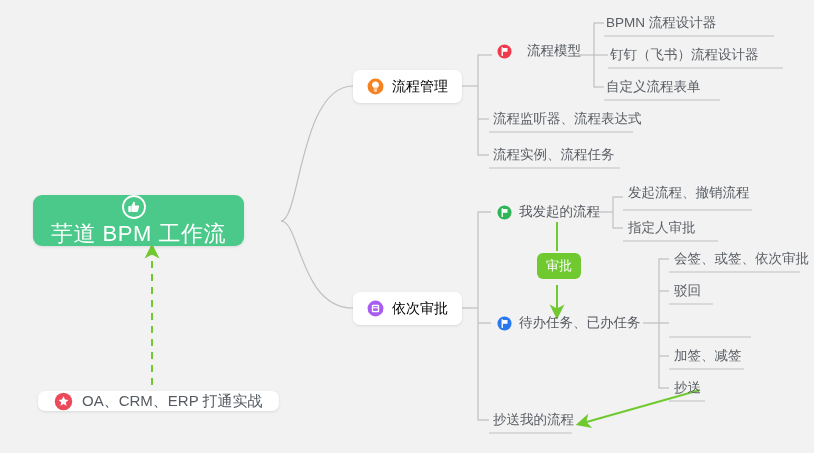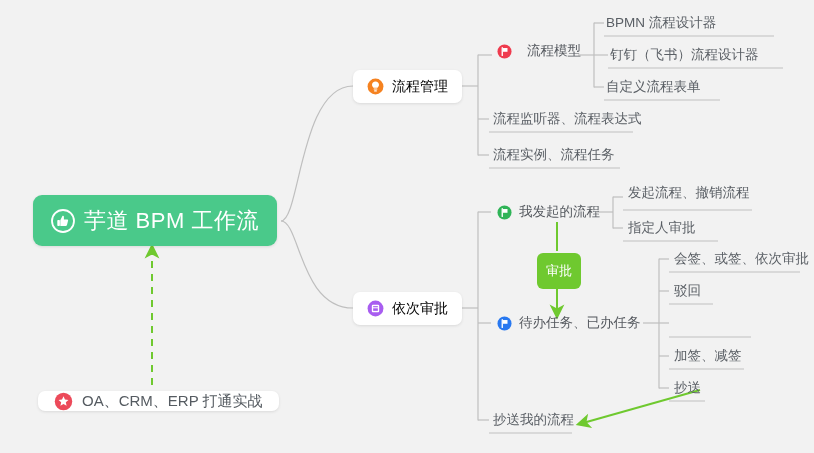--- a/index.html
+++ b/index.html
@@ -92,21 +92,21 @@
   .node-sub .node-label {
     color: #55595f;
     font-size: 13.5px;
   }
 
   
   .node-tag {
     background: #6fc92f;
     border-radius: 6px;
     padding: 0 9px;
-    height: 36px;
+    height: 26px;
     justify-content: center;
   }
   .node-tag .node-label {
     color: #ffffff;
     font-size: 13px;
   }
 
   
   .icon {
     display: inline-flex;
@@ -191,21 +191,21 @@
 
       <path d="M152,398 L152,251" stroke-dasharray="7 6" marker-end="url(#arrow-green)"></path>
 
       <path d="M557,222 L557,251"></path>
       <path d="M557,285 L557,312" marker-end="url(#arrow-green)"></path>
 
       <path d="M700,390 L583,423" marker-end="url(#arrow-green)"></path>
     </g>
   </svg>
 
-  <div class="node node-root" style="left:33px; top:195px;">
+  <div class="node node-root" style="left:33px; top:195px;flex-direction:column;">
     <span class="icon icon-root">
       <svg viewBox="0 0 24 24" width="24" height="24">
         <circle cx="12" cy="12" r="11" fill="none" stroke="#ffffff" stroke-width="1.8"></circle>
         <path d="M9.3 11.2 L11.4 7.1 C11.7 6.4 12.9 6.6 12.9 7.5 L12.9 10.4 L16.2 10.4 C16.9 10.4 17.3 11 17.1 11.6 L16 16.1 C15.9 16.6 15.5 16.9 15 16.9 L9.3 16.9 Z" fill="#ffffff"></path>
         <rect x="6.3" y="11.0" width="2.6" height="5.9" rx="0.7" fill="#ffffff"></rect>
       </svg>
     </span>
     <span class="node-label">芋道 BPM 工作流</span>
   </div>
 

